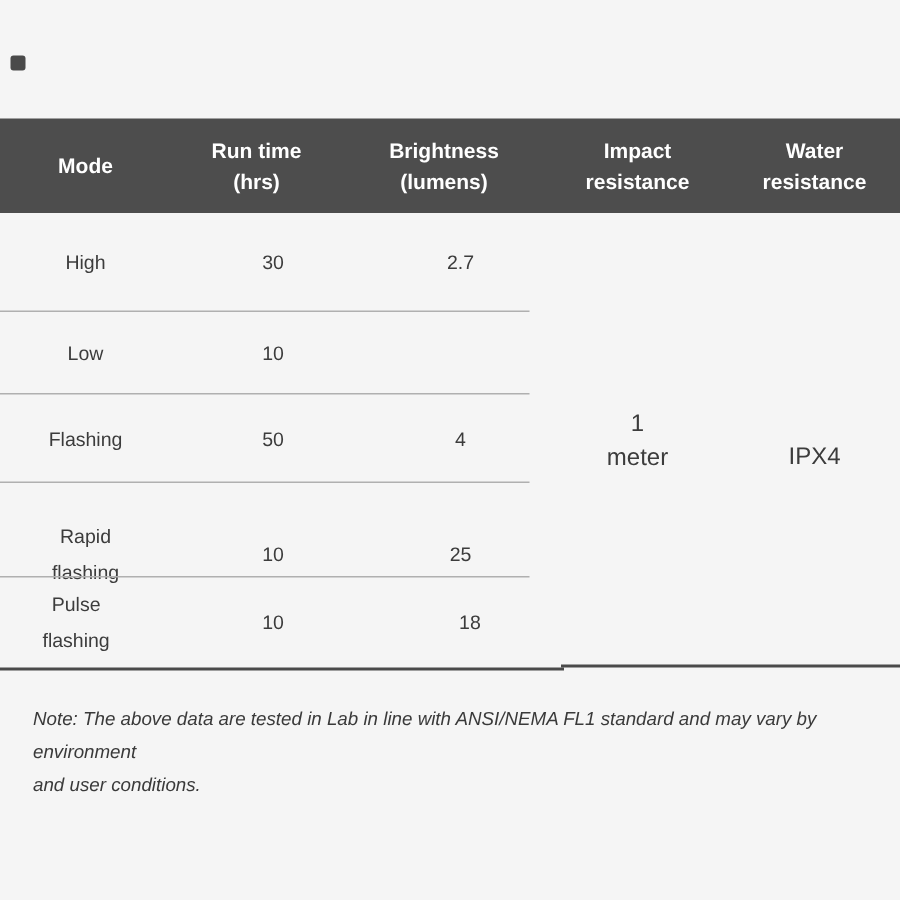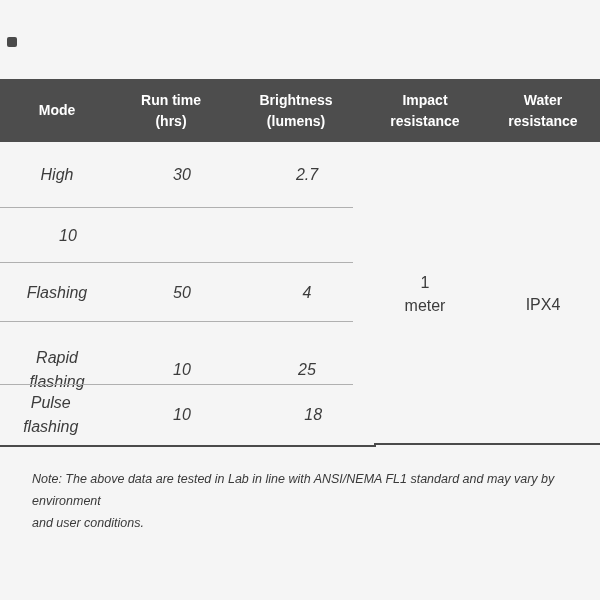--- a/index.html
+++ b/index.html
@@ -22,42 +22,42 @@
     display:flex;flex-direction:column;justify-content:center;align-items:center;
     color:#ffffff;font-weight:bold;font-size:14px;line-height:21px;text-align:center;
   }
   .w1{width:114px;}.w2{width:136px;}.w3{width:114px;}.w4{width:122px;}.w5{width:114px;}
   span:empty{display:none;}
   .row{
     position:absolute;left:0;width:364px;display:flex;
   }
   .cell{
     display:flex;flex-direction:column;justify-content:center;align-items:center;
-    font-size:16px;line-height:24px;text-align:center;font-style:italic;
+    font-size:13px;line-height:24px;text-align:center;
   }
   .divider{
     position:absolute;left:0;width:353px;height:1px;background:#b0b0b0;
   }
   .merged{
     position:absolute;top:142px;height:303px;
     display:flex;flex-direction:column;justify-content:center;align-items:center;
     font-size:16px;line-height:23px;text-align:center;
   }
   .impact{left:364px;width:122px;}
   .water{left:486px;width:114px;}
   .water .shift{margin-top:22px;display:flex;flex-direction:column;align-items:flex-start;}
   .impact .shift{display:flex;flex-direction:column;align-items:center;}
   .bottom-left{
     position:absolute;left:0;top:445px;width:376px;height:2px;background:#4a4a4a;
   }
   .bottom-right{
     position:absolute;left:374px;top:443px;width:226px;height:2px;background:#4a4a4a;
   }
   .note{
-    position:absolute;left:32px;top:468px;width:566px;
+    position:absolute;left:22px;top:468px;width:566px;
     font-size:12.5px;font-style:italic;line-height:22px;color:#3a3a3a;
   }
 </style>
 </head>
 <body>
 
 <div class="canvas">
 
   <div class="corner-mark"></div>
 
@@ -92,20 +92,24 @@
     <div class="cell w2">
       <span>30</span>
     </div>
     <div class="cell w3">
       <span>2.7</span>
     </div>
   </div>
   <div class="divider" style="top:207px;"></div>
 
   <div class="row" style="top:208px;height:55px;">
+    <div class="cell w1">
+      <span>Low</span>
+
+    </div>
     <div class="cell w2">
       <span>10</span>
     </div>
   </div>
   <div class="divider" style="top:262px;"></div>
 
   <div class="row" style="top:263px;height:59px;">
     <div class="cell w1">
       <span>Flashing</span>
 

